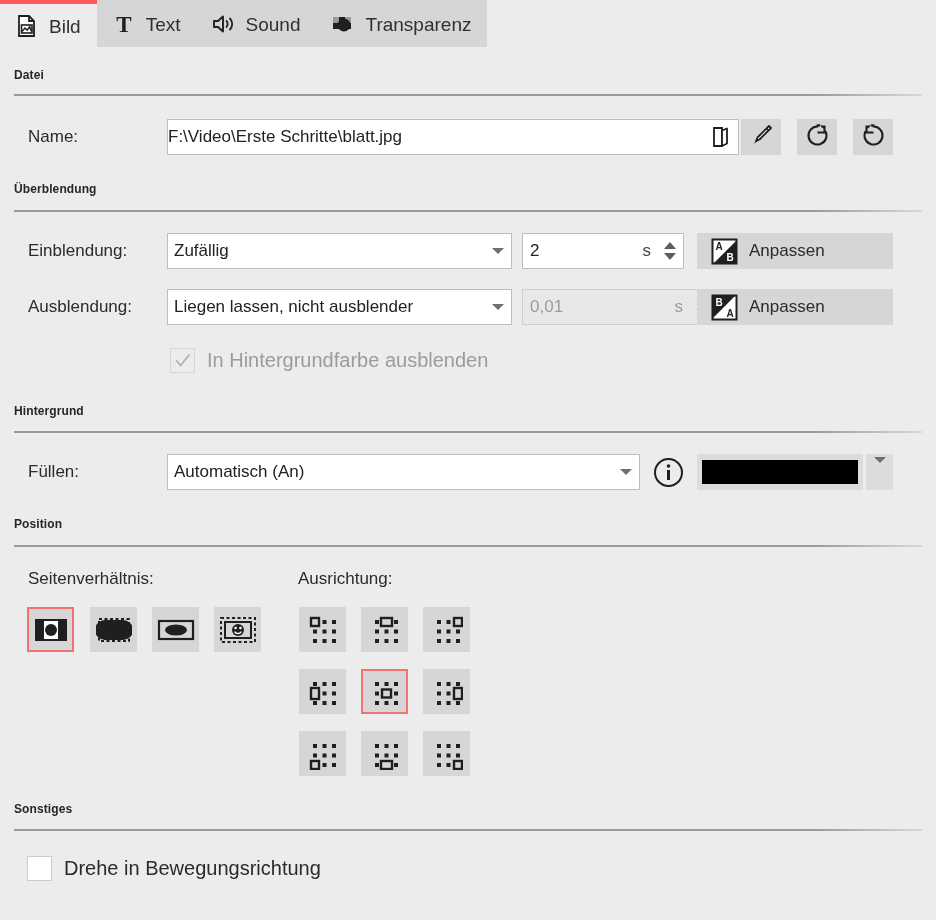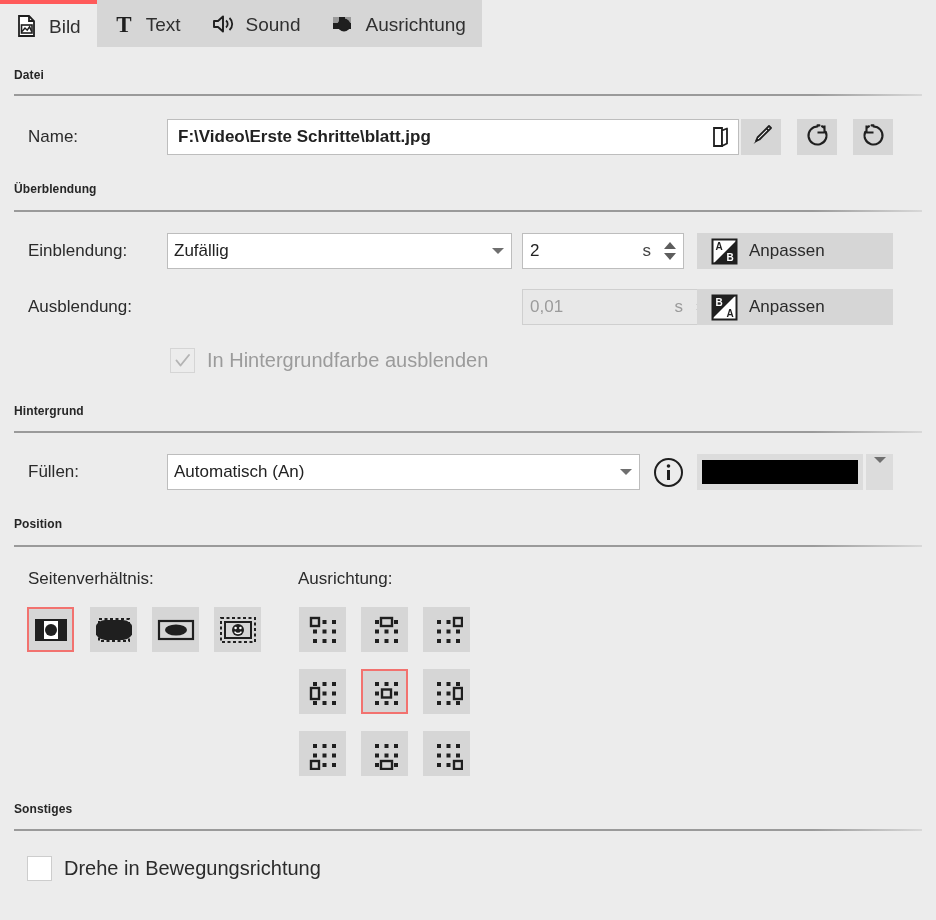--- a/index.html
+++ b/index.html
@@ -53,21 +53,21 @@
   .lbl {
     position:absolute; font-size:17px; color:#2b2b2b; white-space:nowrap;
   }
 
   
   .textfield {
     position:absolute; background:#ffffff; border:1px solid #bdbdbd;
     display:flex; align-items:center;
   }
   .textfield .val {
-    font-size:17px; color:#222; padding-left:10px; flex:1; white-space:nowrap; overflow:hidden;font-weight:bold;
+    font-size:17px; color:#222; padding-left:0; flex:1; white-space:nowrap; overflow:hidden;
   }
   .fieldbtn {
     width:34px; height:100%; display:flex; align-items:center; justify-content:center;
     background:#fff; cursor:pointer; flex:none;
   }
 
   
   .toolbtn {
     position:absolute; background:#d6d6d6; border:none; cursor:pointer;
     display:flex; align-items:center; justify-content:center;
@@ -195,21 +195,21 @@
           <svg width="25" height="24" viewBox="0 0 25 24">
             <rect x="2" y="5" width="6" height="6" fill="#9a9a9a"></rect>
             <rect x="8" y="5" width="6" height="6" fill="#1f1f1f"></rect>
             <rect x="14" y="5" width="6" height="6" fill="#9a9a9a"></rect>
             <rect x="2" y="11" width="6" height="6" fill="#1f1f1f"></rect>
             <rect x="14" y="11" width="6" height="6" fill="#1f1f1f"></rect>
             <circle cx="13" cy="13" r="6.5" fill="#1f1f1f"></circle>
             <path d="M6.5 11 a6.5 6.5 0 0 0 13 0 z" fill="#1f1f1f"></path>
           </svg>
         </span>
-        <span class="tlabel">Ausrichtung</span>
+        <span class="tlabel">Transparenz</span>
       </div>
 
     </div>
   </div>
 
   <div class="sec-head" style="left:14px; top:68px;">Datei</div>
   <div class="sec-rule" style="left:14px; top:94px; width:908px;"></div>
 
   <div class="lbl" style="left:28px; top:127px;">Name:</div>
 
@@ -283,20 +283,26 @@
         <path d="M2.5 25.5 L25.5 2.5 L25.5 25.5 z" fill="#1f1f1f"></path>
         <text x="8" y="12" font-family="'Liberation Sans',sans-serif" font-size="10" font-weight="bold" fill="#1f1f1f" text-anchor="middle">A</text>
         <text x="19" y="23" font-family="'Liberation Sans',sans-serif" font-size="10" font-weight="bold" fill="#ffffff" text-anchor="middle">B</text>
       </svg>
     </span>
     <span>Anpassen</span>
   </div>
 
   <div class="lbl" style="left:28px; top:297px;">Ausblendung:</div>
 
+  <div class="combo" style="left:167px; top:289px; width:345px; height:36px;">
+    <span class="cval">Liegen lassen, nicht ausblender</span>
+    <span class="carrow">
+        <i class="tri-down"></i>
+      </span>
+  </div>
 
   <div class="spin disabled" style="left:522px; top:289px; width:194px; height:36px;">
     <span class="sval">0,01</span>
     <span class="sunit">s</span>
     <span class="sarrows">
       <i class="ar-up"></i>
       <i class="ar-dn"></i>
     </span>
   </div>
 

